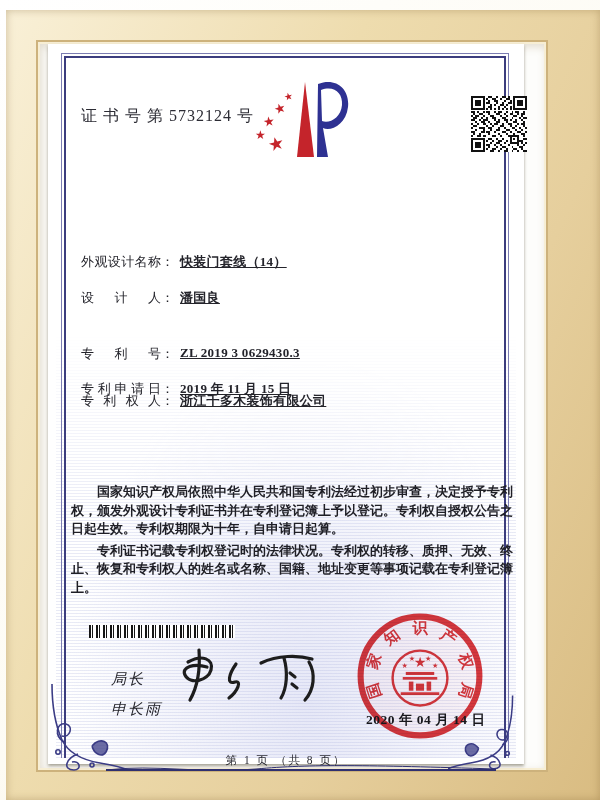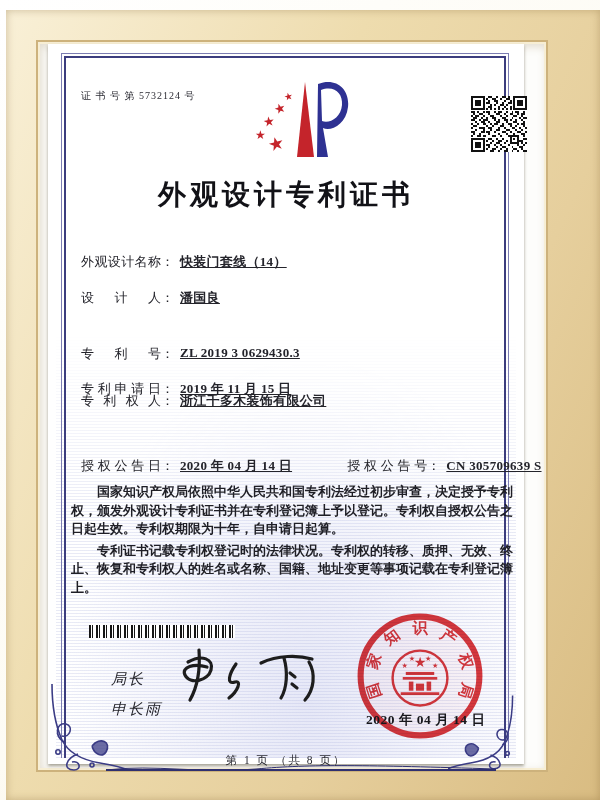--- a/index.html
+++ b/index.html
@@ -18,21 +18,21 @@
       radial-gradient(ellipse at 55% 88%, rgba(172,178,228,.30), rgba(255,255,255,0) 68%),
       repeating-linear-gradient(180deg, rgba(122,132,198,.17) 0 1px, rgba(255,255,255,0) 1px 3px);
     -webkit-mask-image:linear-gradient(180deg, transparent 0, #000 45%);
     mask-image:linear-gradient(180deg, transparent 0, #000 45%);}
   .cert-border-outer{position:absolute;left:13px;top:9px;right:15px;bottom:6px;
     border:1px solid #7c7db2;border-bottom:none;}
   .cert-border-inner{position:absolute;left:2px;top:2px;right:2px;bottom:0;
     border:2px solid #3c3d7e;border-bottom:none;}
   .content{position:absolute;inset:0;color:#24242b;}
   .abs{position:absolute;}
-  .certno{left:33px;top:45px;font-size:10px;letter-spacing:1px;color:#2c2c34;}
+  .certno{left:33px;top:62px;font-size:16px;letter-spacing:1px;color:#2c2c34;}
   .logo{left:206px;top:36px;width:140px;height:82px;}
   .lstar{position:absolute;color:#c4242b;line-height:1;}
   .s1{left:30px;top:12px;font-size:10px;transform:rotate(-12deg);}
   .s2{left:20px;top:22px;font-size:13px;transform:rotate(-18deg);}
   .s3{left:9px;top:35px;font-size:13px;transform:rotate(-8deg);}
   .s4{left:1px;top:49px;font-size:12px;}
   .s5{left:14px;top:55px;font-size:18px;transform:rotate(-14deg);}
   .qr{left:423px;top:52px;width:56px;height:56px;}
   .title{left:0;right:0;top:132px;text-align:center;font-size:28px;font-weight:bold;
     letter-spacing:4px;color:#121217;}
@@ -127,40 +127,35 @@
                 M8,25h2v1h-2z M12,25h1v1h-1z M15,25h1v1h-1z M19,25h1v1h-1z M24,25h1v1h-1z M27,25h1v1h-1z
                 M9,26h1v1h-1z M13,26h1v1h-1z M16,26h2v1h-2z M21,26h1v1h-1z M25,26h2v1h-2z
                 M8,27h1v1h-1z M11,27h2v1h-2z M15,27h1v1h-1z M18,27h1v1h-1z M22,27h2v1h-2z M26,27h1v1h-1z
                 M10,28h2v1h-2z M14,28h1v1h-1z M17,28h2v1h-2z M21,28h1v1h-1z M24,28h1v1h-1z M27,28h2v1h-2z"></path>
               <rect x="20" y="20" width="5" height="5"></rect>
             </g>
             <rect x="21" y="21" width="3" height="3" fill="#fff"></rect>
             <rect x="22" y="22" width="1" height="1" fill="#111"></rect>
           </svg>
 
-          <div class="abs title">外观设计专利证书</div>
 
           <div class="abs frow" style="top:209px;">
             <span class="flabel">外观设计名称</span><span class="fcolon">：</span><span class="fvalue">快装门套线（14）</span>
           </div>
           <div class="abs frow" style="top:245px;">
             <span class="flabel">设计人</span><span class="fcolon">：</span><span class="fvalue">潘国良</span>
           </div>
           <div class="abs frow" style="top:277px;margin-top:24px;">
             <span class="flabel">专利号</span><span class="fcolon">：</span><span class="fvalue">ZL 2019 3 0629430.3</span>
           </div>
           <div class="abs frow" style="top:311px;margin-top:25px;">
             <span class="flabel">专利申请日</span><span class="fcolon">：</span><span class="fvalue">2019 年 11 月 15 日</span>
           </div>
           <div class="abs frow" style="top:348px;">
             <span class="flabel">专利权人</span><span class="fcolon">：</span><span class="fvalue">浙江千多木装饰有限公司</span>
-          </div>
-          <div class="abs frow" style="top:413px;">
-            <span class="flabel">授权公告日</span><span class="fcolon">：</span><span class="fvalue">2020 年 04 月 14 日</span><span class="pair2"></span>
-            <span class="flabel">授权公告号</span><span class="fcolon">：</span><span class="fvalue">CN 305709639 S</span>
           </div>
 
           <div class="abs paras">
             <p>国家知识产权局依照中华人民共和国专利法经过初步审查，决定授予专利权，颁发外观设计专利证书并在专利登记簿上予以登记。专利权自授权公告之日起生效。专利权期限为十年，自申请日起算。</p>
             <p>专利证书记载专利权登记时的法律状况。专利权的转移、质押、无效、终止、恢复和专利权人的姓名或名称、国籍、地址变更等事项记载在专利登记簿上。</p>
           </div>
 
           <div class="abs barcode"></div>
 
           <div class="abs director">

